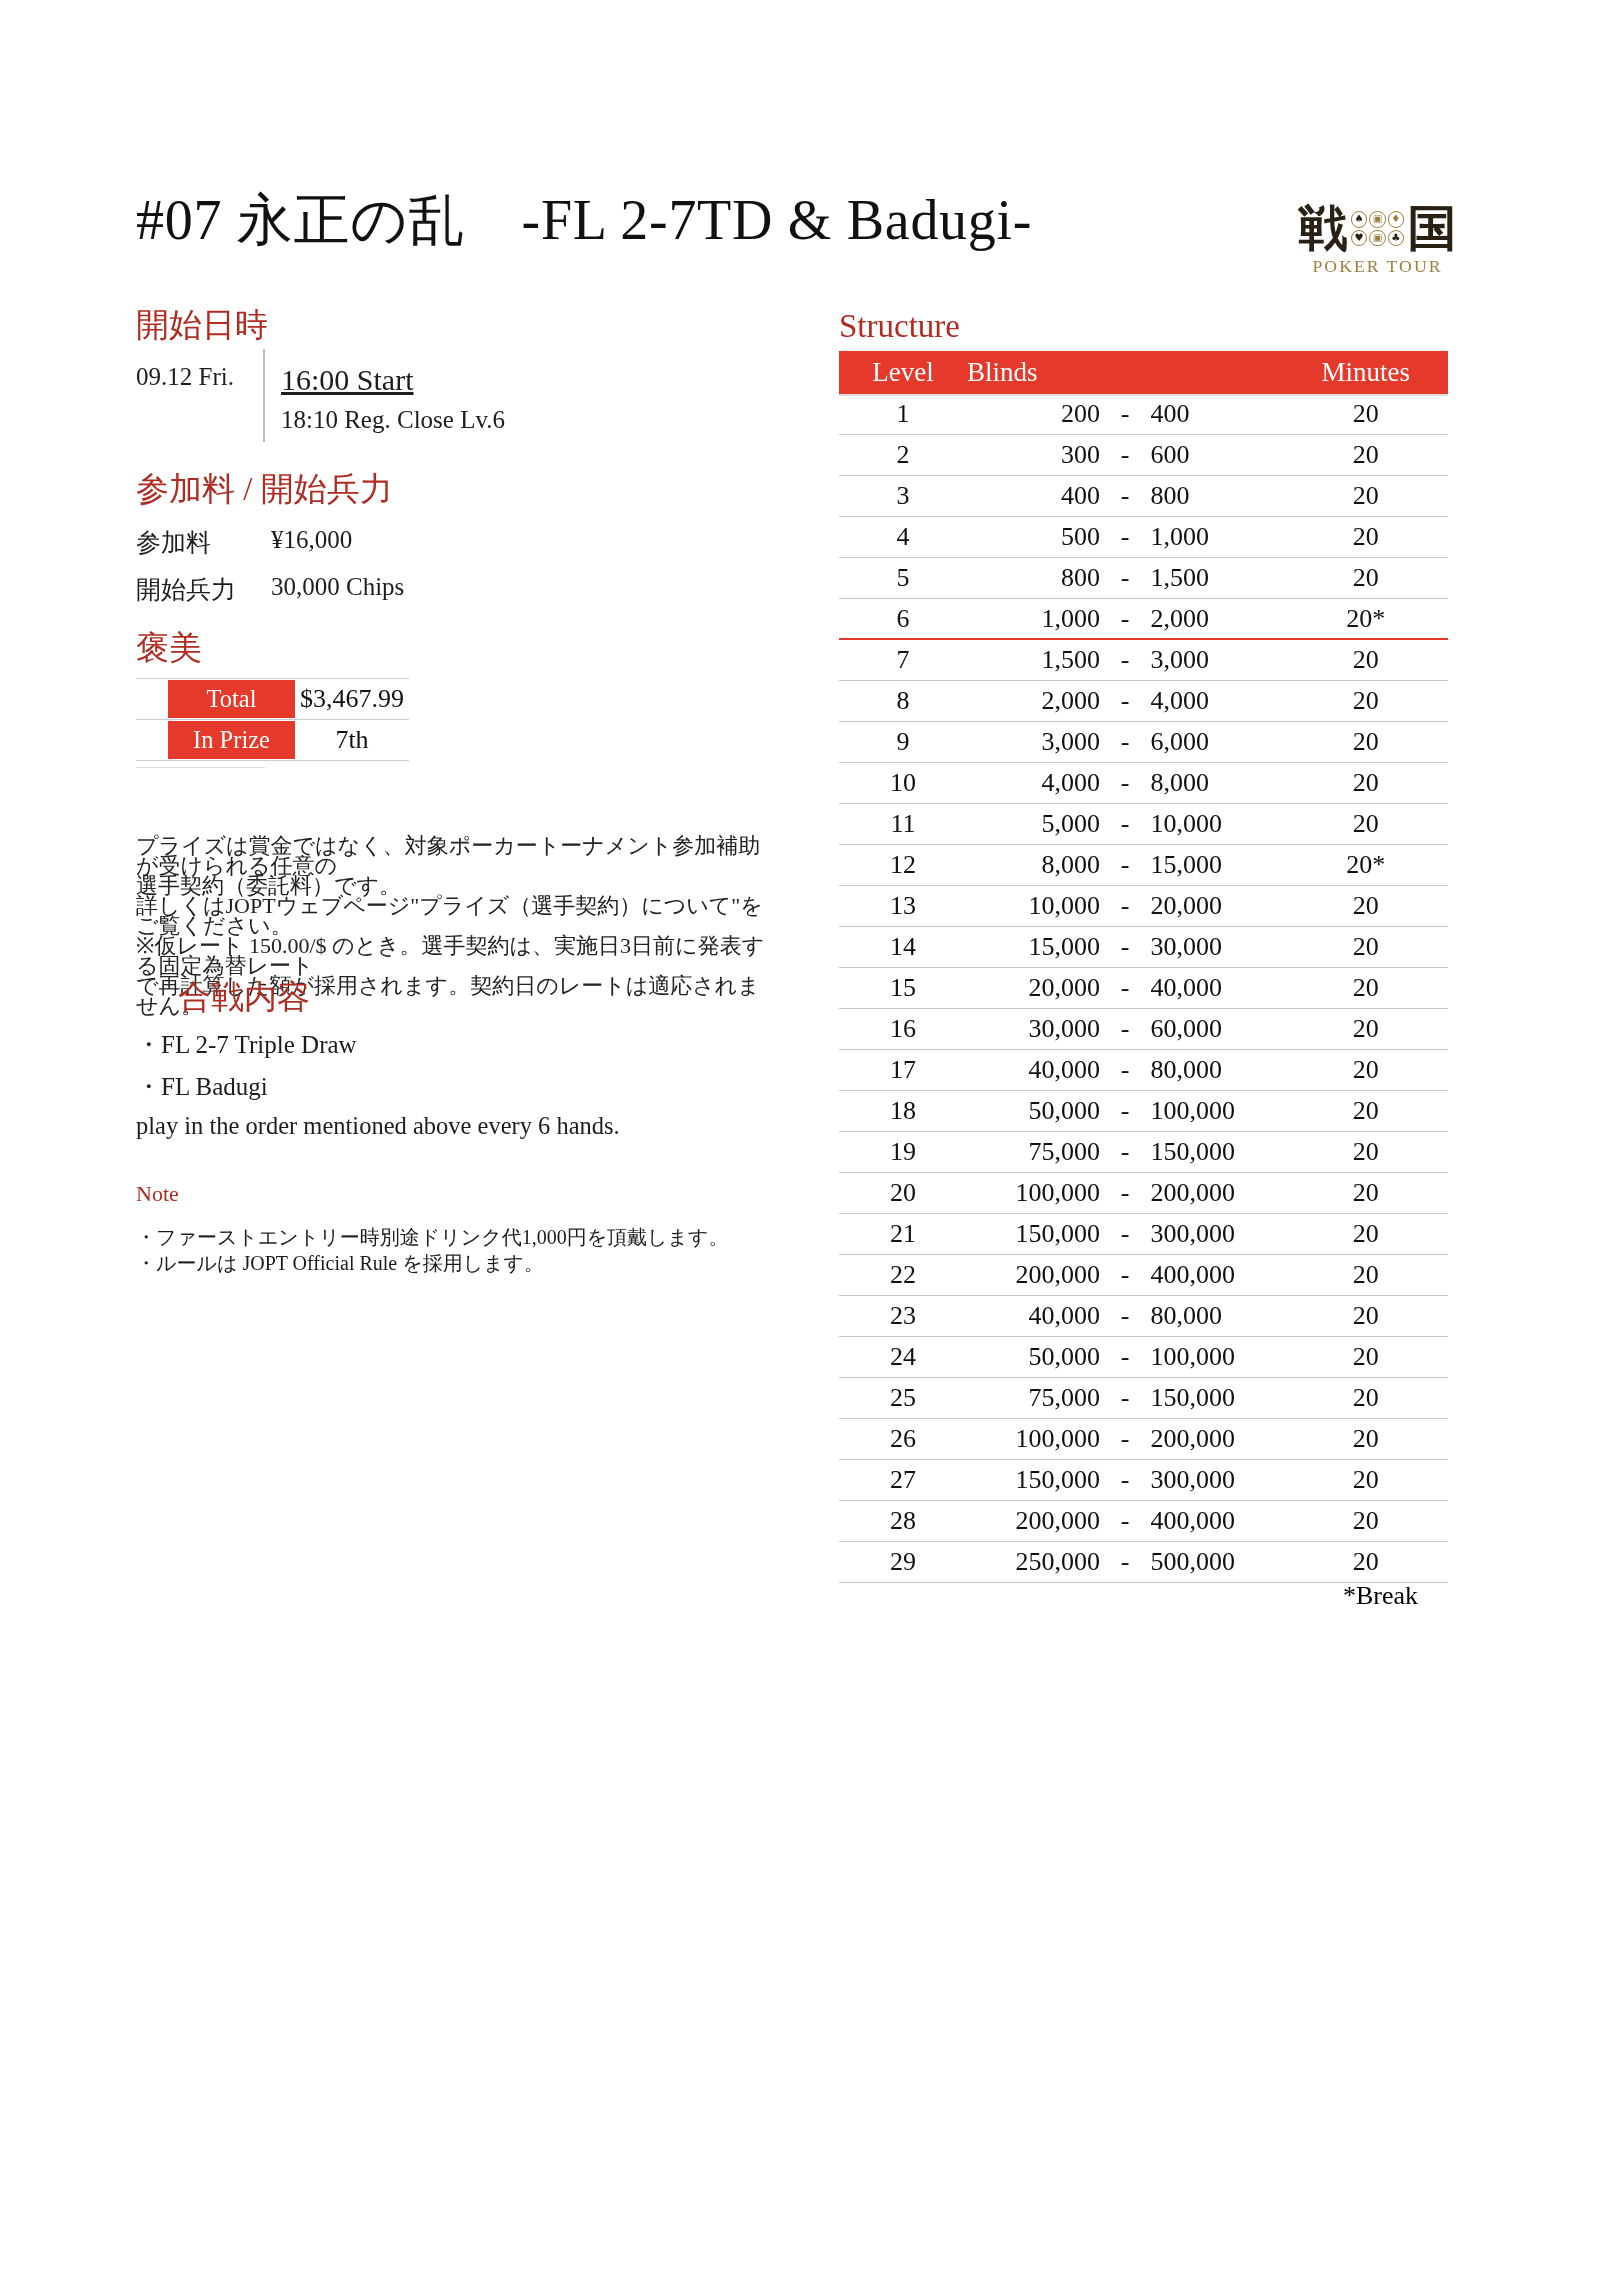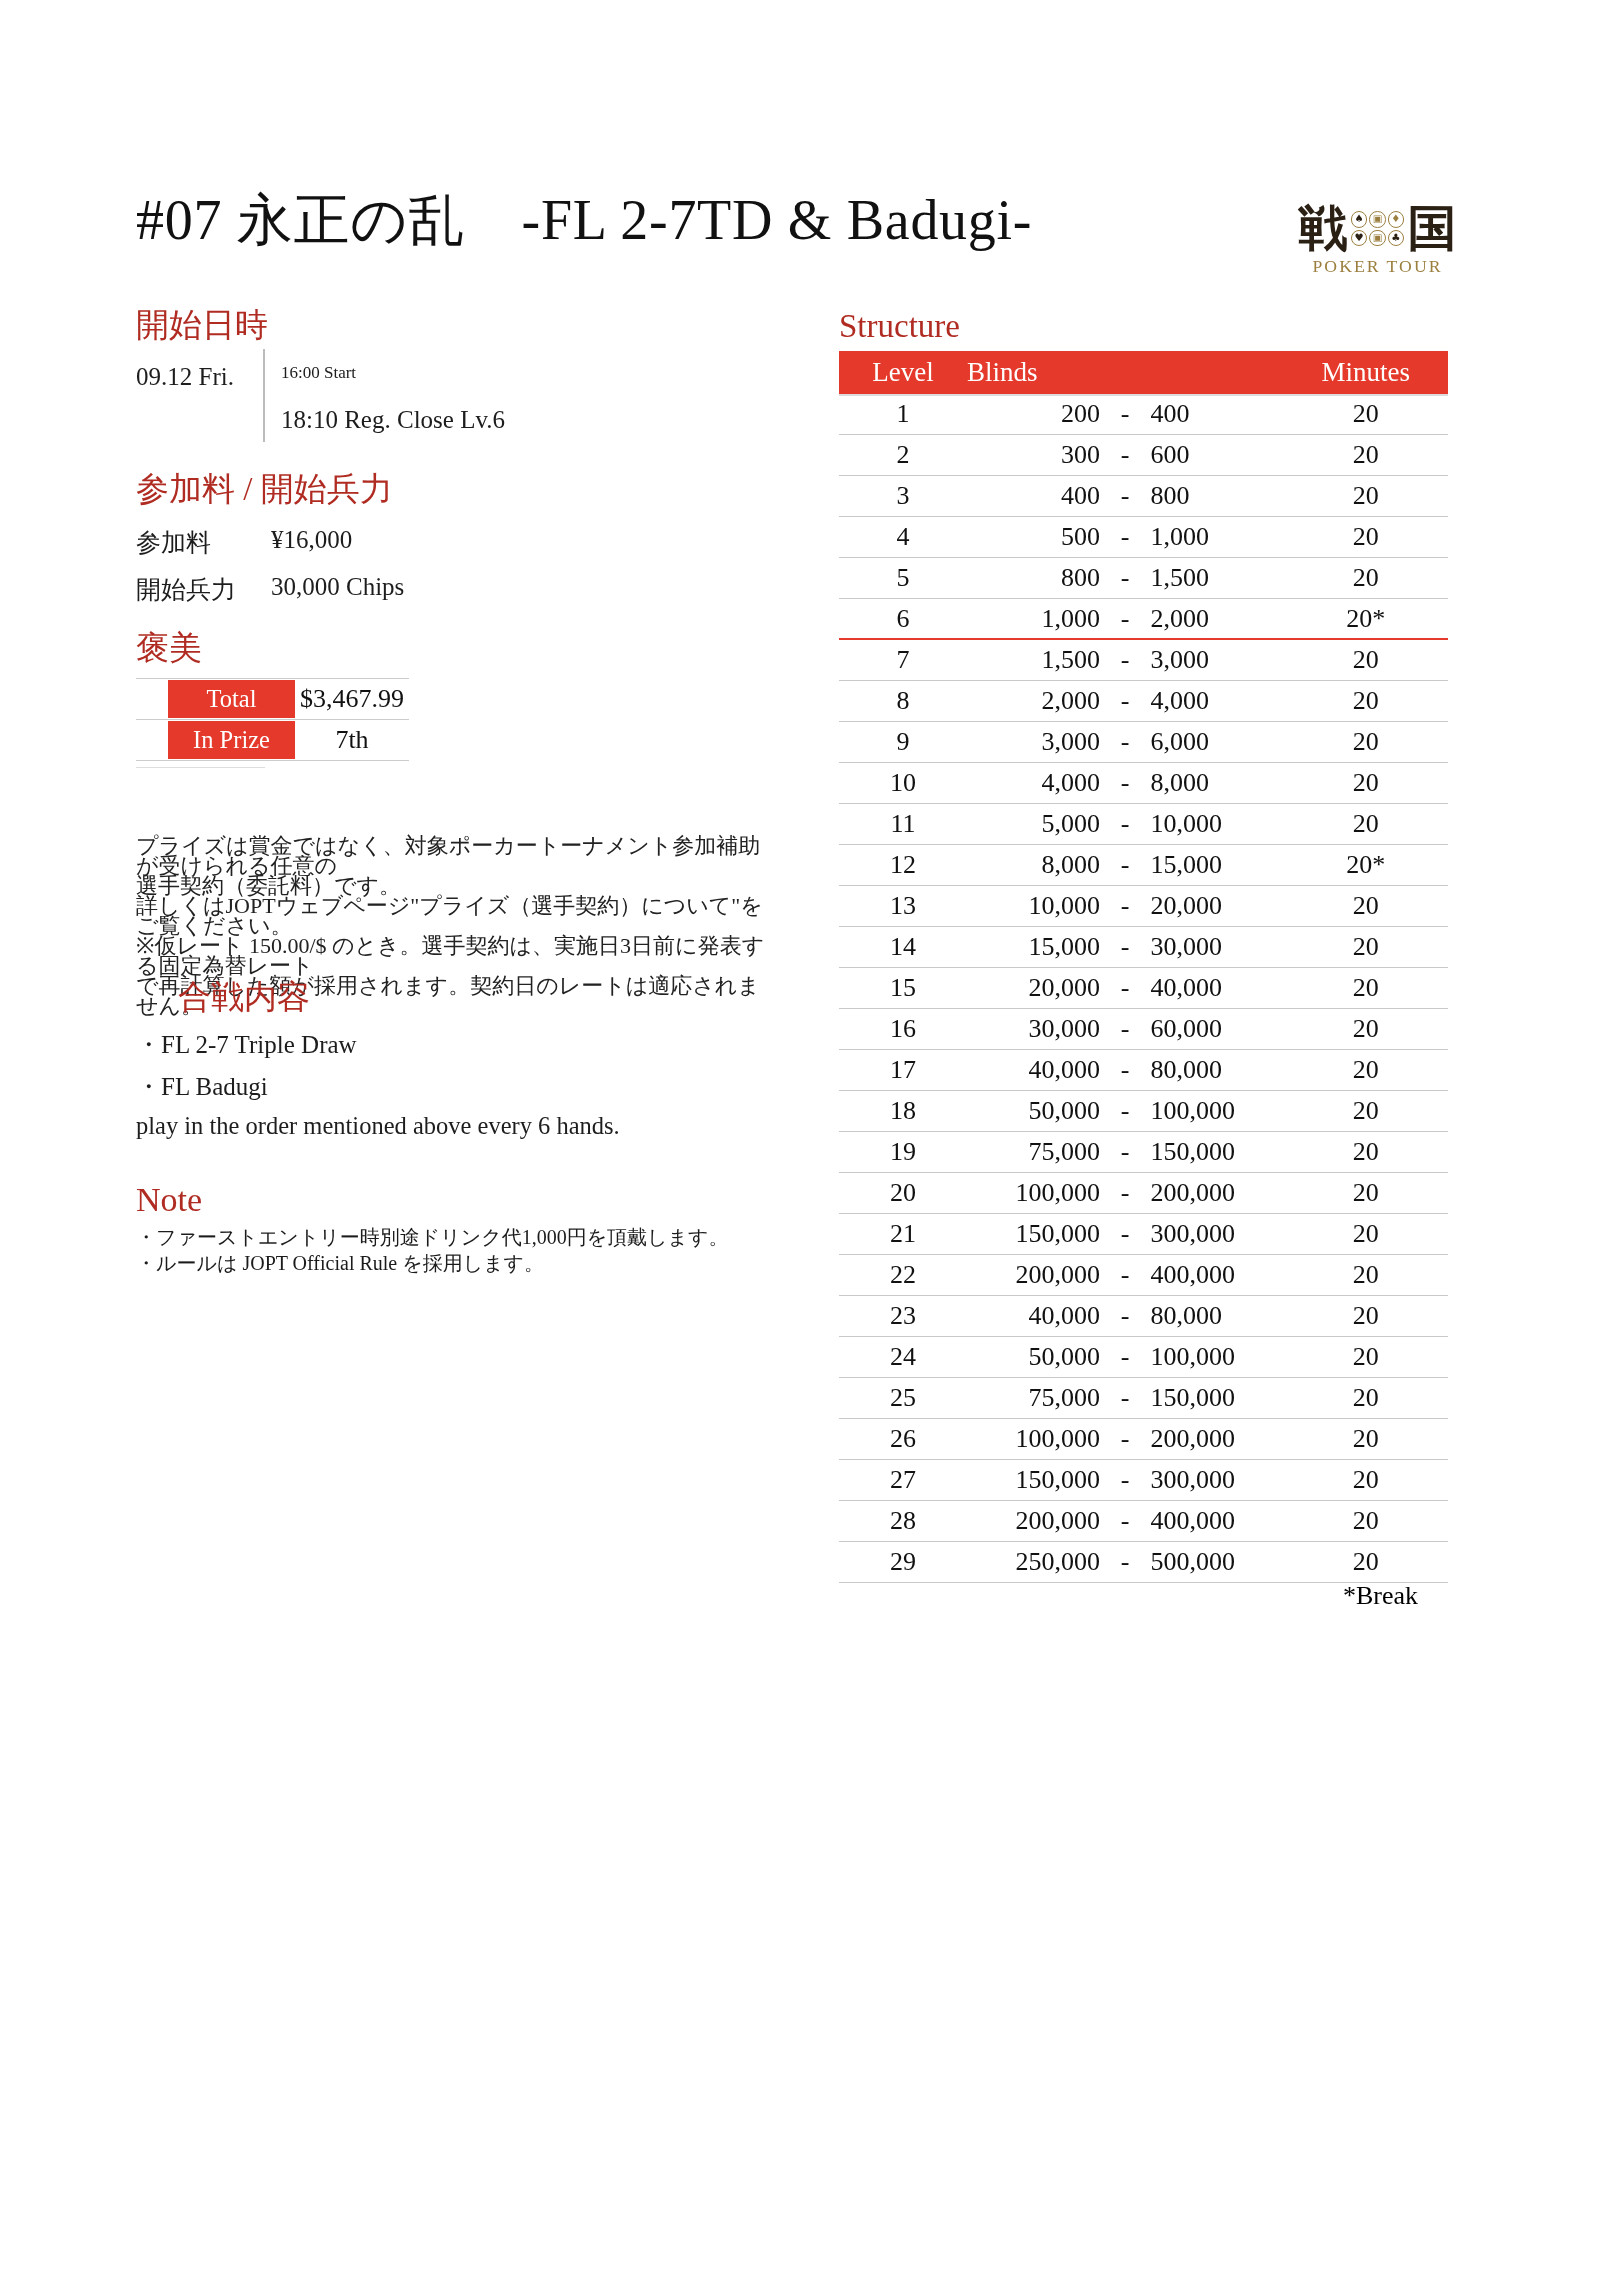--- a/index.html
+++ b/index.html
@@ -15,21 +15,21 @@
   .suit-grid{display:grid;grid-template-columns:repeat(3,16.4px);grid-auto-rows:16.4px;gap:2px;}
   .suit{border:1.4px solid #9c7f3f;border-radius:50%;display:flex;align-items:center;justify-content:center;
         font-size:10.2px;line-height:1;color:#9c7f3f;box-sizing:border-box;font-family:"DejaVu Sans",sans-serif;}
   .suit.dark{color:#2a2013;}
   .logo-sub{margin-top:3.4px;text-align:center;font-size:17.7px;letter-spacing:2px;color:#9c7f3f;white-space:nowrap;}
   
   .sec-heading{position:absolute;left:136px;font-size:33px;color:#b02c22;line-height:1.05;white-space:nowrap;}
   
   .schedule-date{position:absolute;left:136px;top:363px;font-size:25px;}
   .schedule-divider{position:absolute;left:263px;top:349px;width:2px;height:93px;background:#bcbcbc;}
-  .schedule-time-1{position:absolute;left:281px;top:363px;font-size:17px;}
+  .schedule-time-1{position:absolute;left:281px;top:363px;font-size:30px;text-decoration:underline;}
   .schedule-time-2{position:absolute;left:281px;top:406px;font-size:25px;}
   
   .entry-label-1{position:absolute;left:136px;top:526px;font-size:25px;}
   .entry-value-1{position:absolute;left:271px;top:526px;font-size:25px;}
   .entry-label-2{position:absolute;left:136px;top:573px;font-size:25px;}
   .entry-value-2{position:absolute;left:271px;top:573px;font-size:25px;}
   
   .prize-table{position:absolute;left:136px;top:678px;width:273px;border-top:1.4px solid #cccccc;}
   .prize-row{display:flex;height:40px;border-bottom:1.4px solid #cccccc;padding-left:32px;}
   .prize-label{width:127px;background:#e4392b;color:#fff;display:flex;align-items:center;justify-content:center;
@@ -115,21 +115,21 @@
 選手契約（委託料）です。
 詳しくはJOPTウェブページ"プライズ（選手契約）について"をご覧ください。
 ※仮レート 150.00/$ のとき。選手契約は、実施日3日前に発表する固定為替レート
 で再計算した額が採用されます。契約日のレートは適応されません。</div>
 
   <div class="sec-heading" style="top:980px;margin-left:42px;">合戦内容</div>
   <div class="contents-item-1">・FL 2-7 Triple Draw</div>
   <div class="contents-item-2">・FL Badugi</div>
   <div class="contents-footer">play in the order mentioned above every 6 hands.</div>
 
-  <div class="sec-heading" style="top:1182px;font-size:34px;">Note</div>
+  <div class="sec-heading" style="top:1182px;font-size:22px;">Note</div>
   <div class="note-list">
     <div>・ファーストエントリー時別途ドリンク代1,000円を頂戴します。</div>
     <div>・ルールは JOPT Official Rule を採用します。</div>
   </div>
 
   <div class="structure-heading">Structure</div>
   <div class="structure">
     <div class="thead">
       <div class="h-level">Level</div>
       <div class="h-blinds">Blinds</div>

